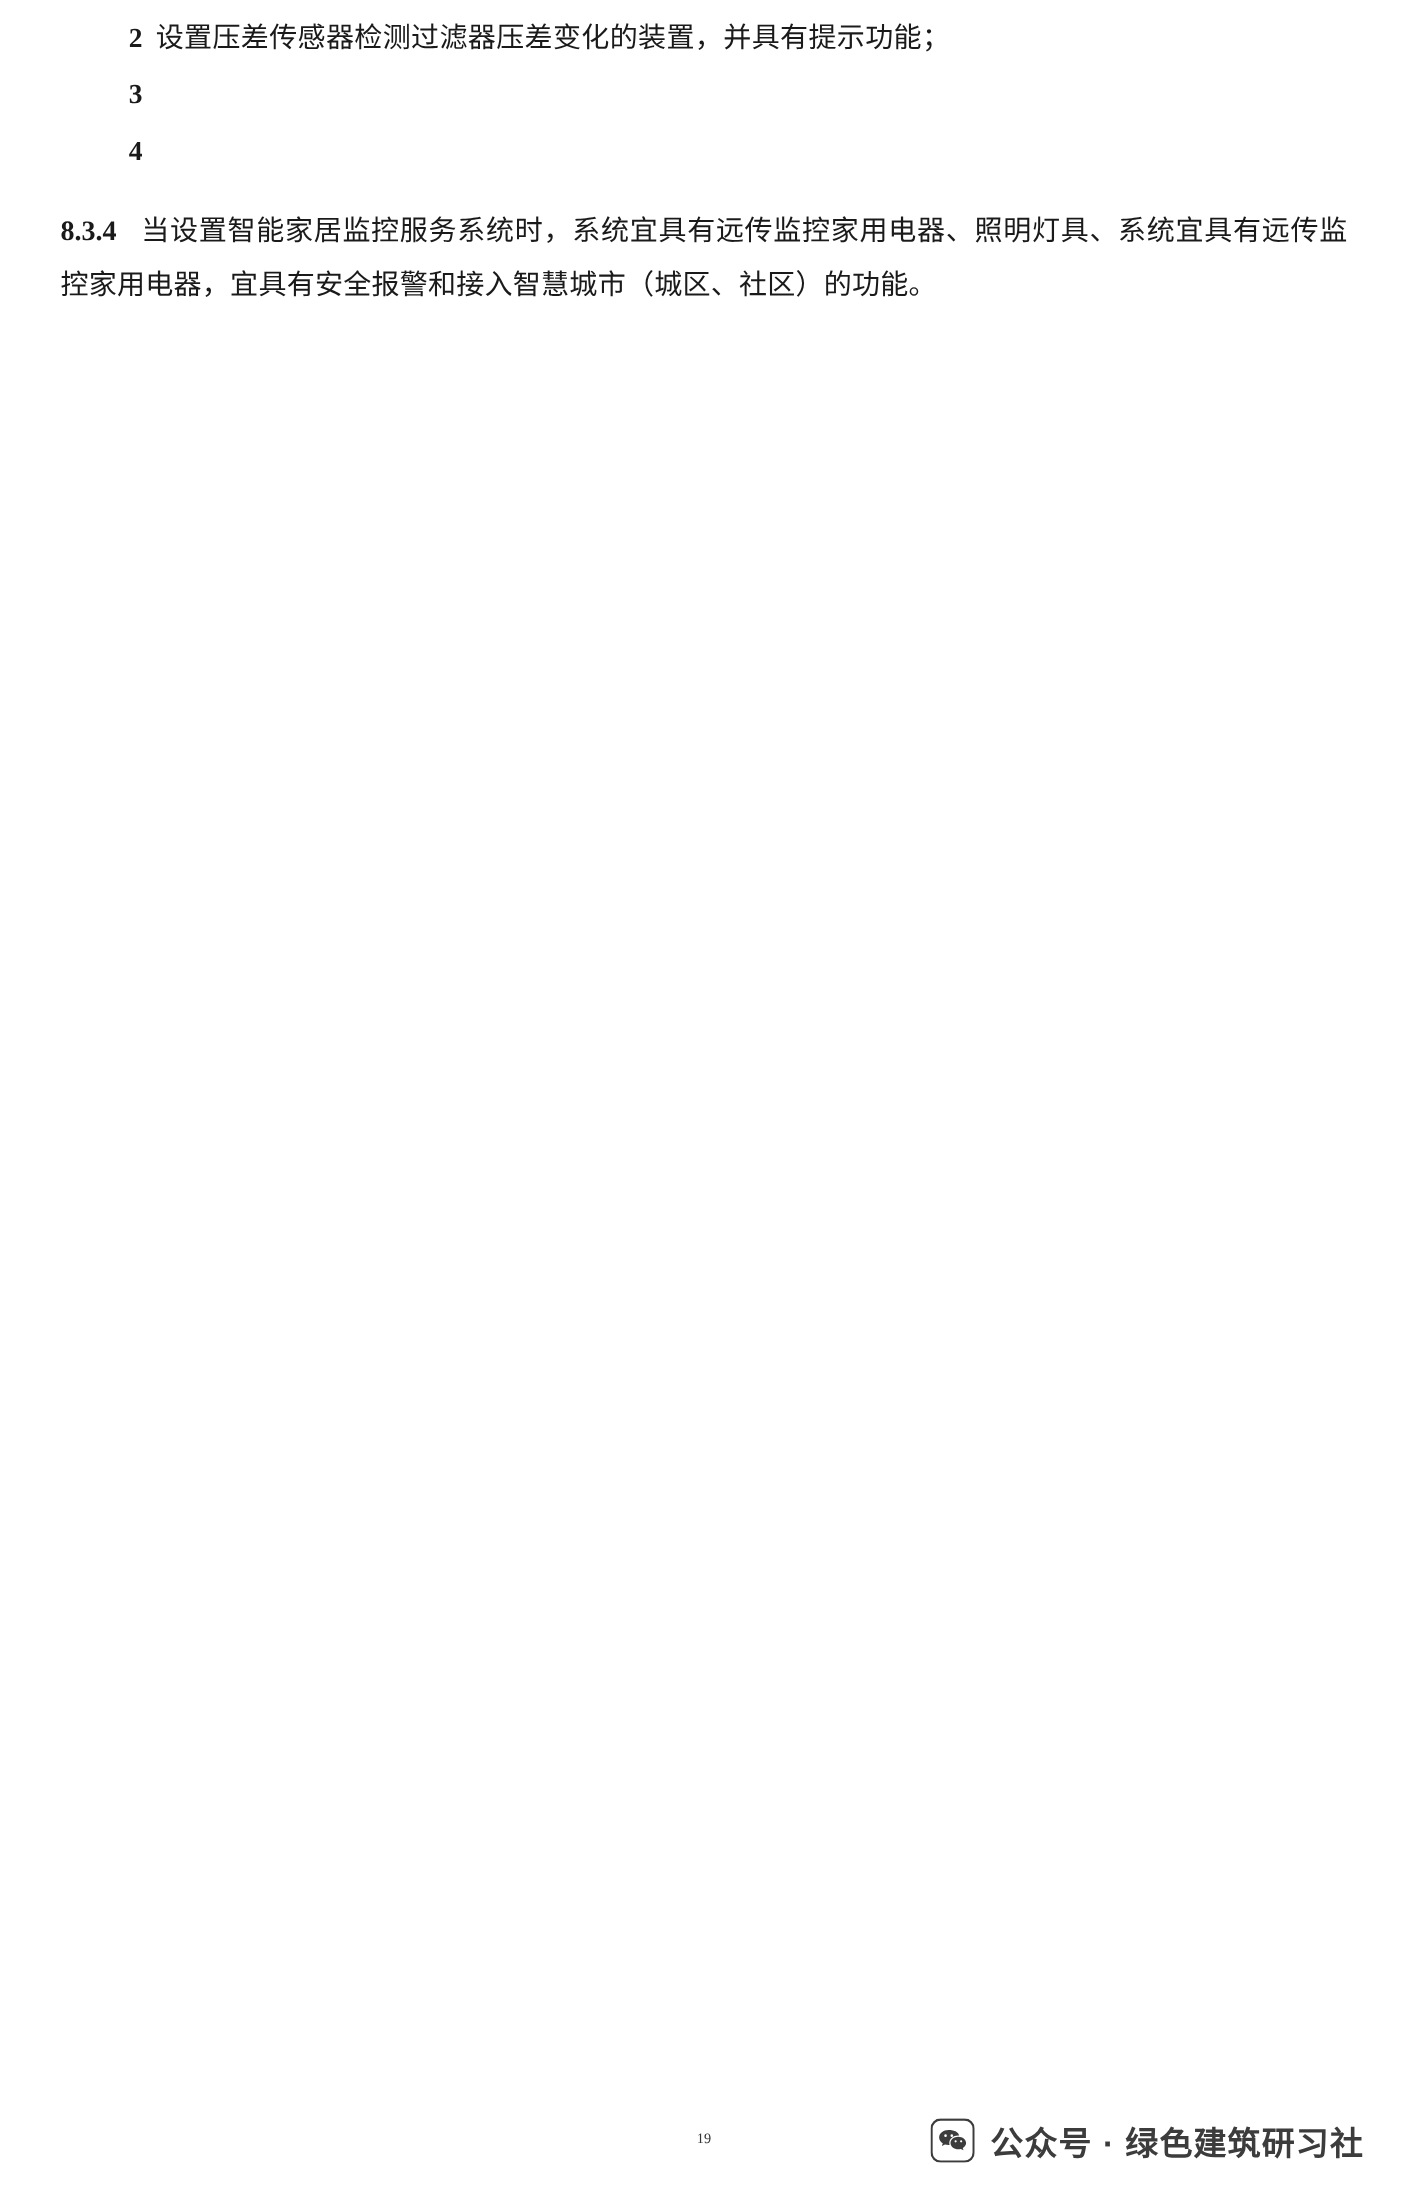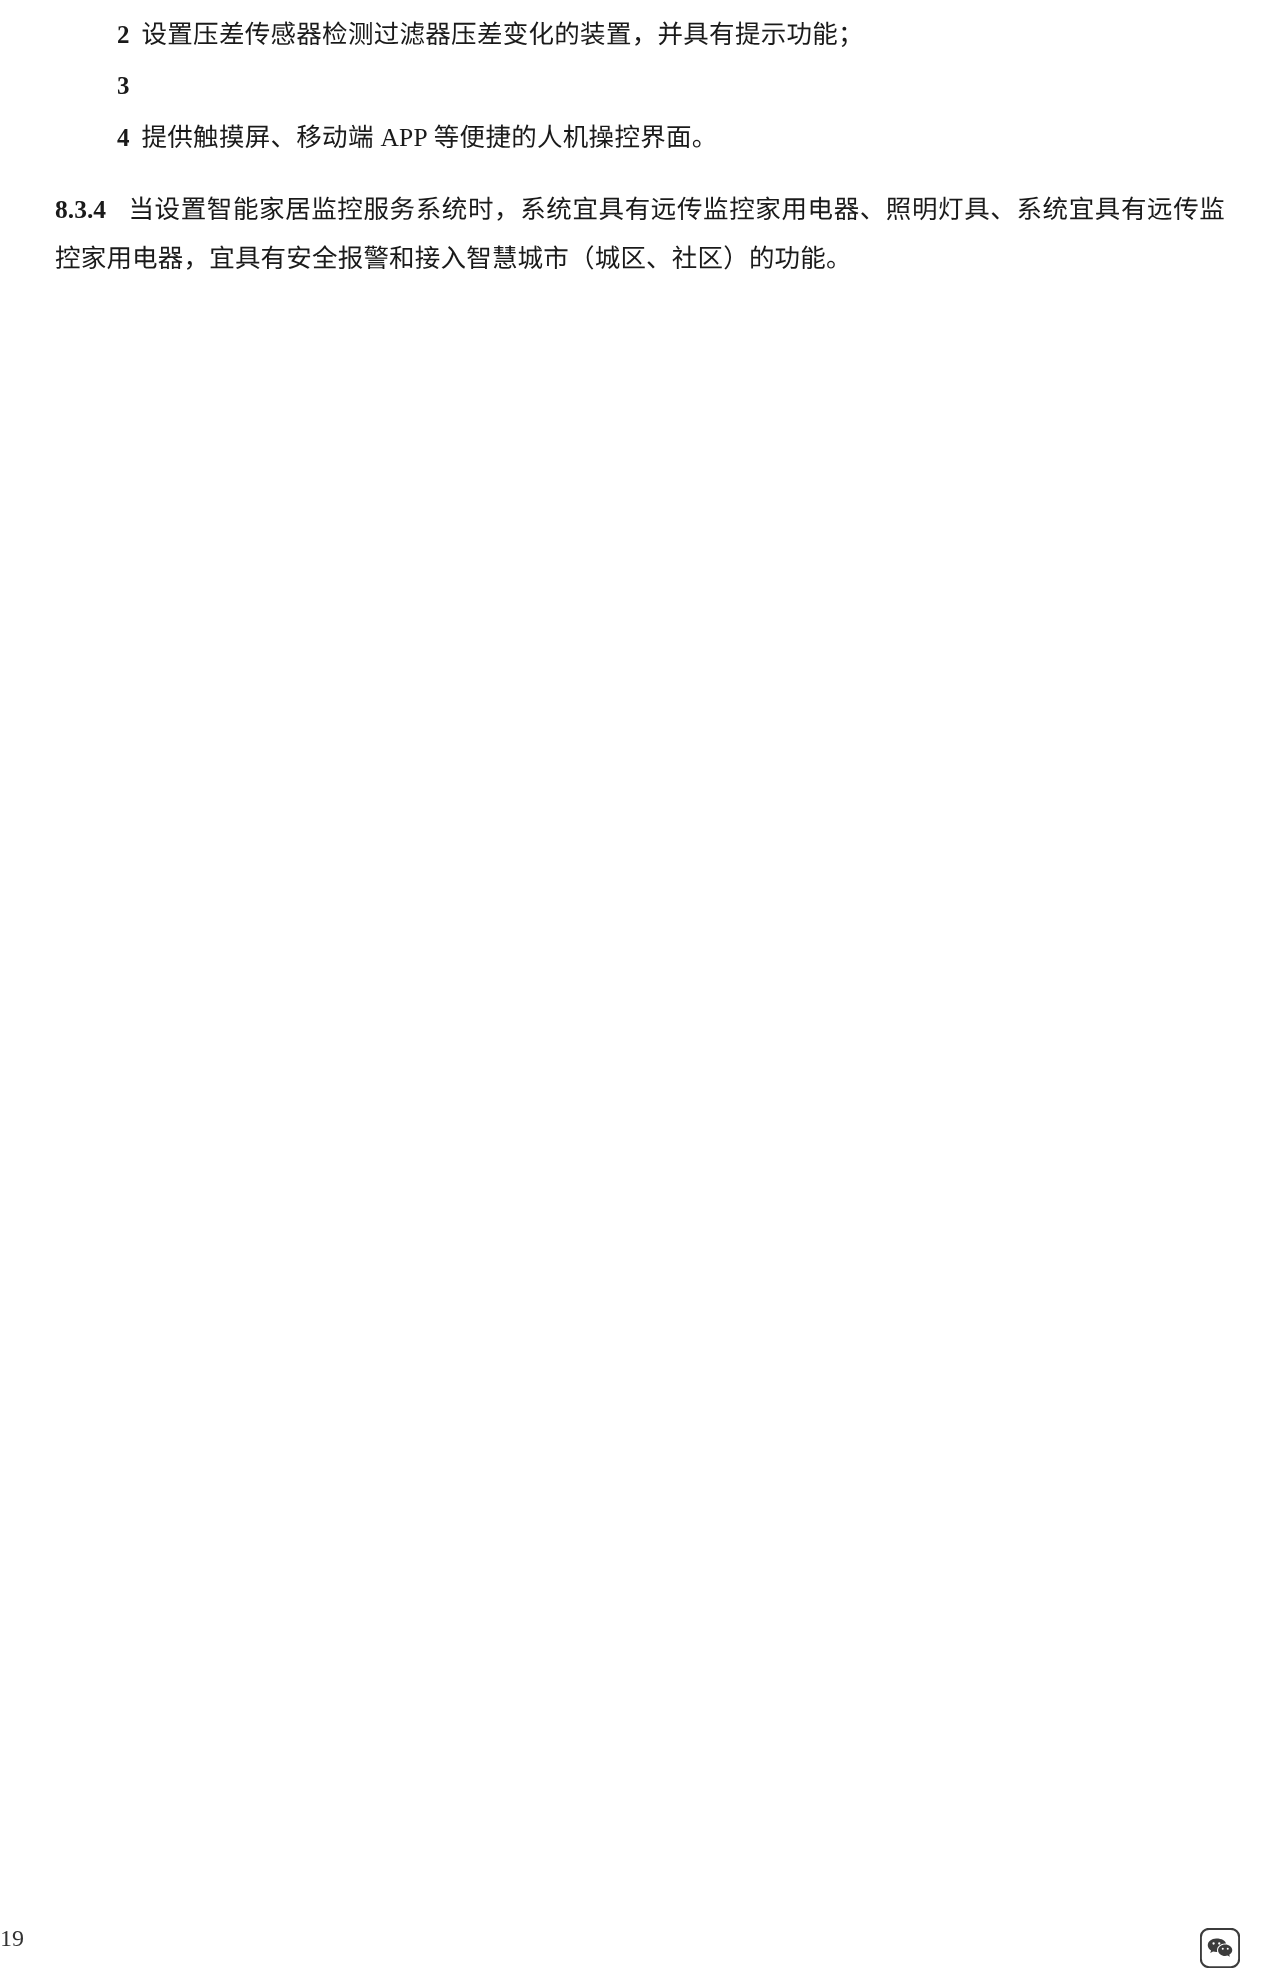--- a/index.html
+++ b/index.html
@@ -58,21 +58,22 @@
   }
   .clause.c333 { margin-top: 18px; }
   .clause.c334 { margin-top: 24px; }
 
   
   .page-number {
     position: absolute;
     left: 0;
     right: 0;
     bottom: 36px;
-    font-size: 24px;
+    text-align: center;
+    font-size: 13px;
     color: #333;
     font-family: "Liberation Serif", serif;
   }
   .watermark {
     position: absolute;
     right: 40px;
     bottom: 20px;
     display: flex;
     align-items: center;
     gap: 14px;
@@ -102,21 +103,20 @@
       <span class="num">2</span>
       <span class="txt">设置压差传感器检测过滤器压差变化的装置，并具有提示功能；</span>
     </div>
 
     <div class="sub-item">
       <span class="num">3</span>
     </div>
 
     <div class="sub-item">
       <span class="num">4</span>
-      <span class="txt">提供触摸屏、移动端 APP 等便捷的人机操控界面。</span>
     </div>
 
 
     <p class="clause c334">
       <span class="cnum">8.3.4</span><span class="ctext">当设置智能家居监控服务系统时，系统宜具有远传监控家用电器、照明灯具、系统宜具有远传监控家用电器，宜具有安全报警和接入智慧城市（城区、社区）的功能。</span>
     </p>
 
   </div>
 
   <div class="page-number">19</div>
@@ -126,15 +126,16 @@
       <svg viewBox="0 0 48 48" width="40" height="40" aria-hidden="true">
         <rect x="1" y="1" width="46" height="46" rx="10" ry="10" fill="none" stroke="#3c3c3c" stroke-width="2.5"></rect>
         <path d="M19.5 12.5c-5.6 0-10.2 3.6-10.2 8.1 0 2.6 1.6 4.9 4 6.4l-1 3 3.4-1.7c1.2.3 2.5.5 3.8.5.4 0 .8 0 1.2-.1-.2-.7-.3-1.4-.3-2.1 0-4.5 4.3-8.1 9.6-8.1.4 0 .8 0 1.2.1-.8-3.5-4.6-6.1-11.7-6.1z" fill="#3c3c3c"></path>
         <path d="M38.7 26.6c0-3.8-3.8-6.9-8.5-6.9s-8.5 3.1-8.5 6.9 3.8 6.9 8.5 6.9c1 0 1.9-.1 2.8-.4l2.9 1.5-.8-2.6c2.2-1.3 3.6-3.2 3.6-5.4z" fill="#3c3c3c"></path>
         <circle cx="16.3" cy="18.6" r="1.4" fill="#ffffff"></circle>
         <circle cx="23.1" cy="18.6" r="1.4" fill="#ffffff"></circle>
         <circle cx="27.3" cy="24.8" r="1.2" fill="#ffffff"></circle>
         <circle cx="33.3" cy="24.8" r="1.2" fill="#ffffff"></circle>
       </svg>
     </span>
+    <span class="wm-text">公众号 · 绿色建筑研习社</span>
   </div>
 
 </div>
 
 </body></html>

